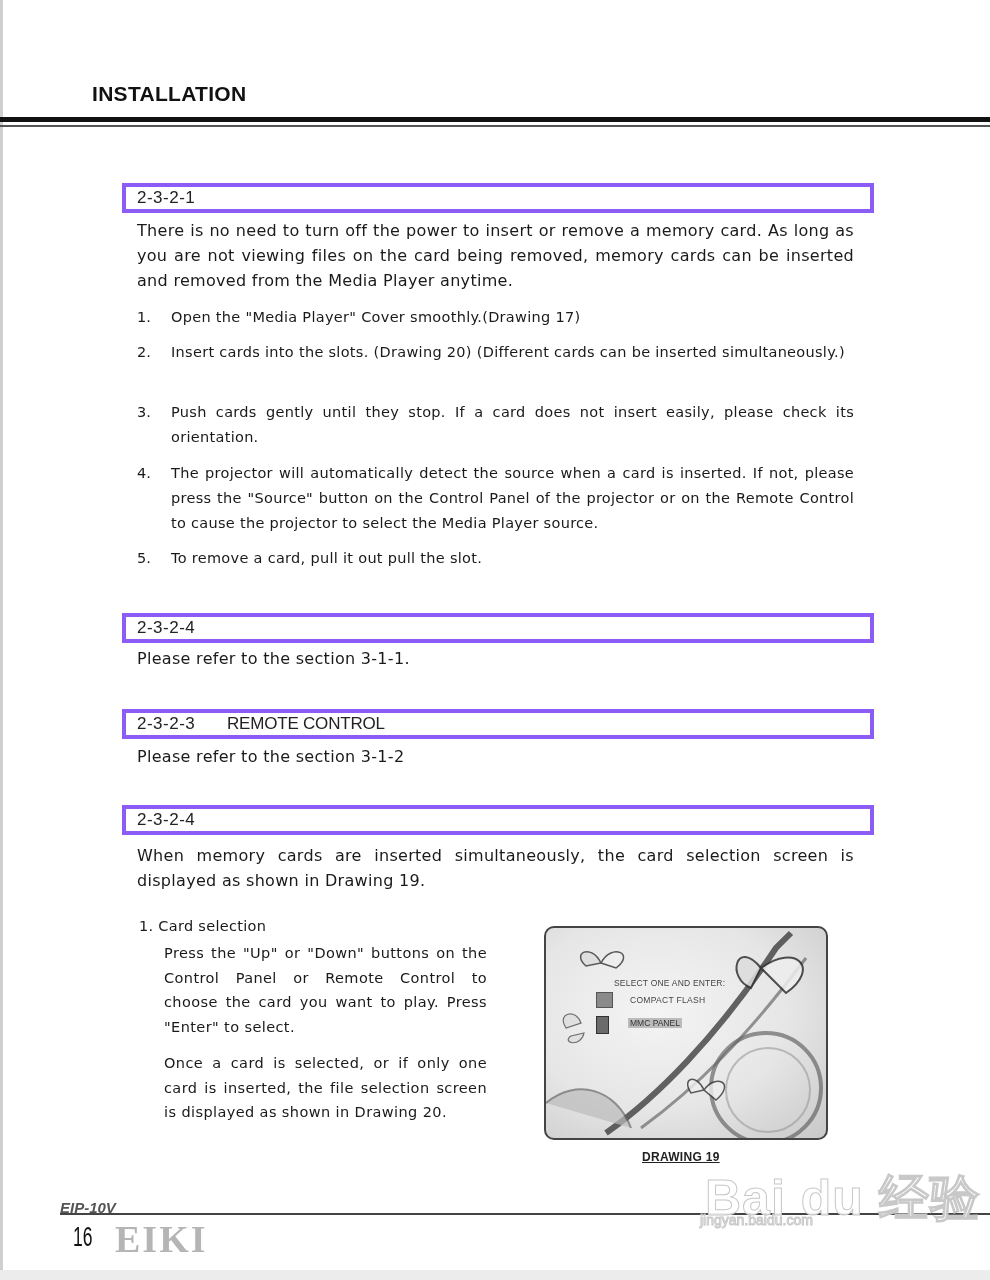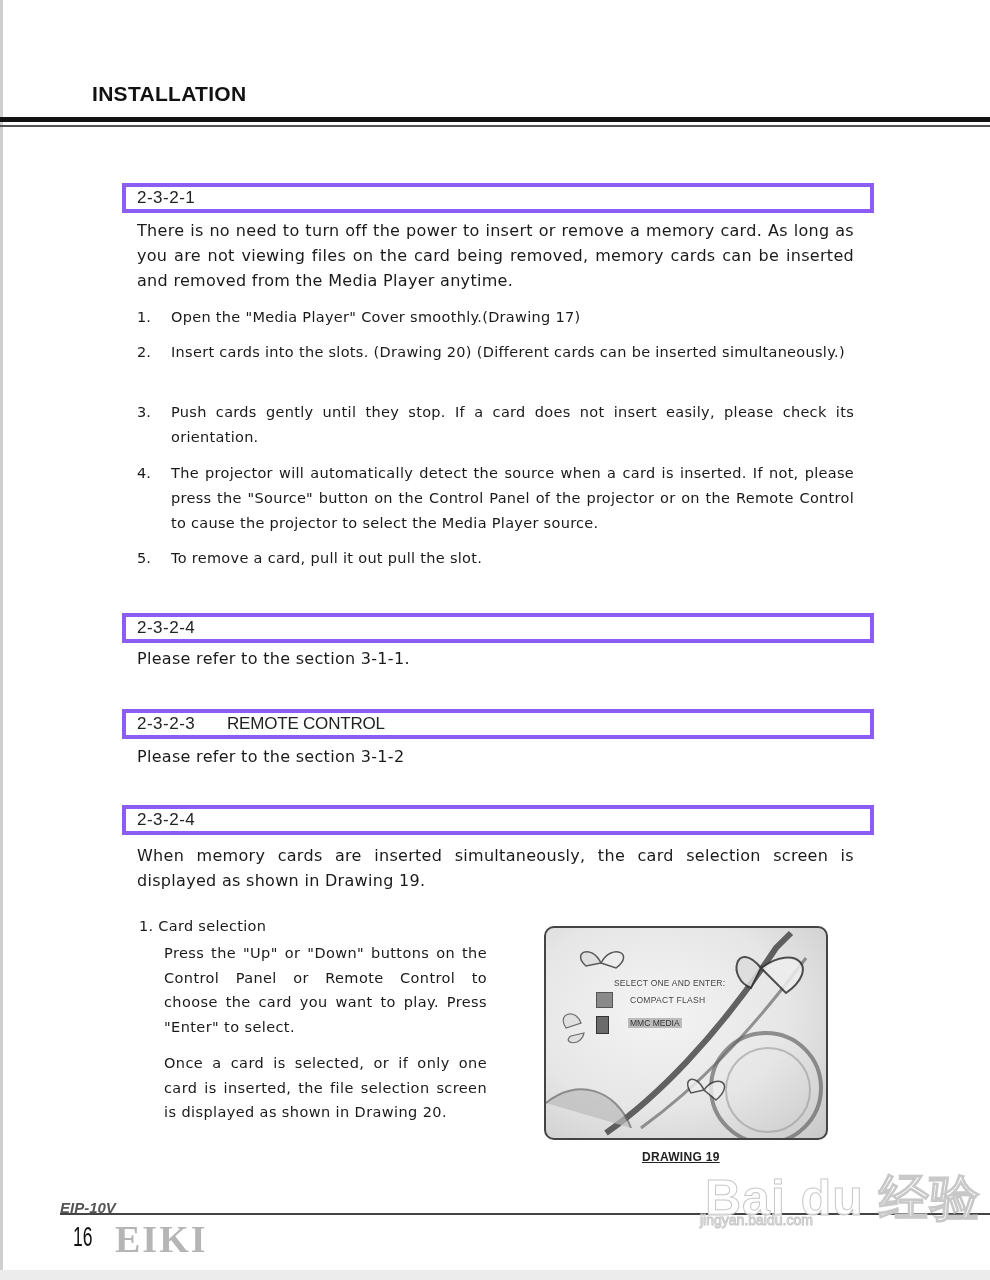--- a/index.html
+++ b/index.html
@@ -127,21 +127,21 @@
     </g>
     <g opacity="0.8">
       <path d="M145 165 C 135 150, 150 145, 158 162 Z" fill="#eee" stroke="#333" stroke-width="1.5"></path>
       <path d="M158 162 C 170 145, 190 155, 170 172 Z" fill="#eee" stroke="#333" stroke-width="1.5"></path>
     </g>
   </svg>
   <div class="scr-prompt">SELECT ONE AND ENTER:</div>
   <div class="cf-icon"></div>
   <div class="scr-opt1">COMPACT FLASH</div>
   <div class="mmc-icon"></div>
-  <div class="scr-opt2">MMC MEDIA</div>
+  <div class="scr-opt2">MMC PANEL</div>
 </div>
 <div class="caption">DRAWING 19</div>
 
 <div class="footer-model">EIP-10V</div>
 <div class="footer-rule"></div>
 <div class="page-number">16</div>
 <div class="brand-logo">EIKI</div>
 
 <div class="watermark">Bai du 经验</div>
 <div class="watermark-url">jingyan.baidu.com</div>

